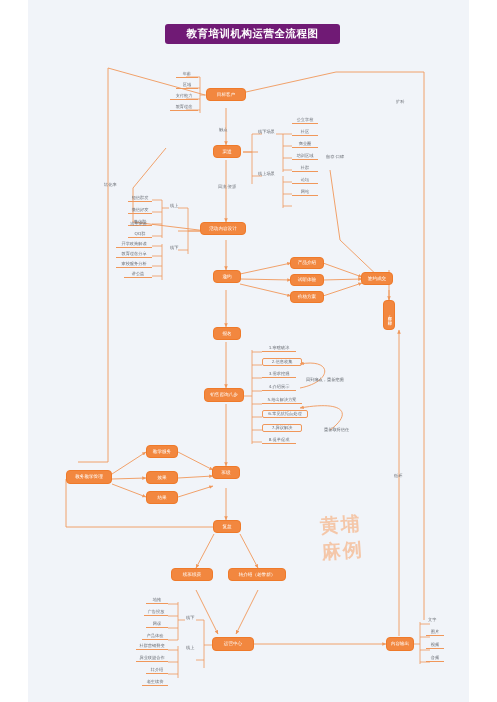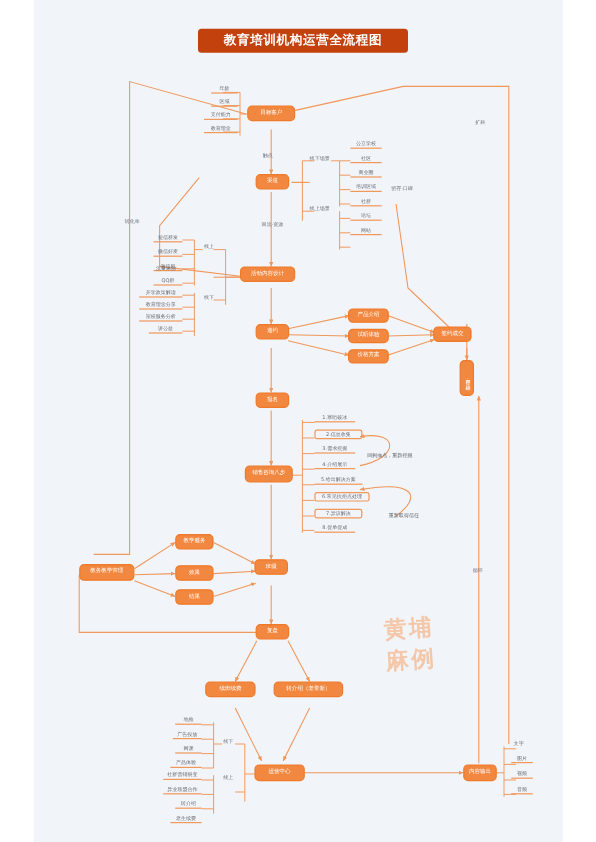--- a/index.html
+++ b/index.html
@@ -11,21 +11,21 @@
   }
   #canvas{
     position:absolute;left:28px;top:0;width:441px;height:702px;
     background:#f1f4f9;
   }
   #stage{position:absolute;left:0;top:0;width:497px;height:702px;}
   svg#edges{position:absolute;left:0;top:0;width:497px;height:702px;pointer-events:none;}
 
   .title-banner{
     position:absolute;left:165px;top:24px;width:175px;height:20px;
-    background:#c2410c;border-radius:3px;
+    background:#701a75;border-radius:3px;
     display:flex;align-items:center;justify-content:center;
     color:#ffffff;font-size:10.5px;font-weight:bold;letter-spacing:.5px;
   }
 
   
   .node{
     position:absolute;
     background:#f2873f;
     border:1px solid #ef7a2a;
     border-radius:4px;

